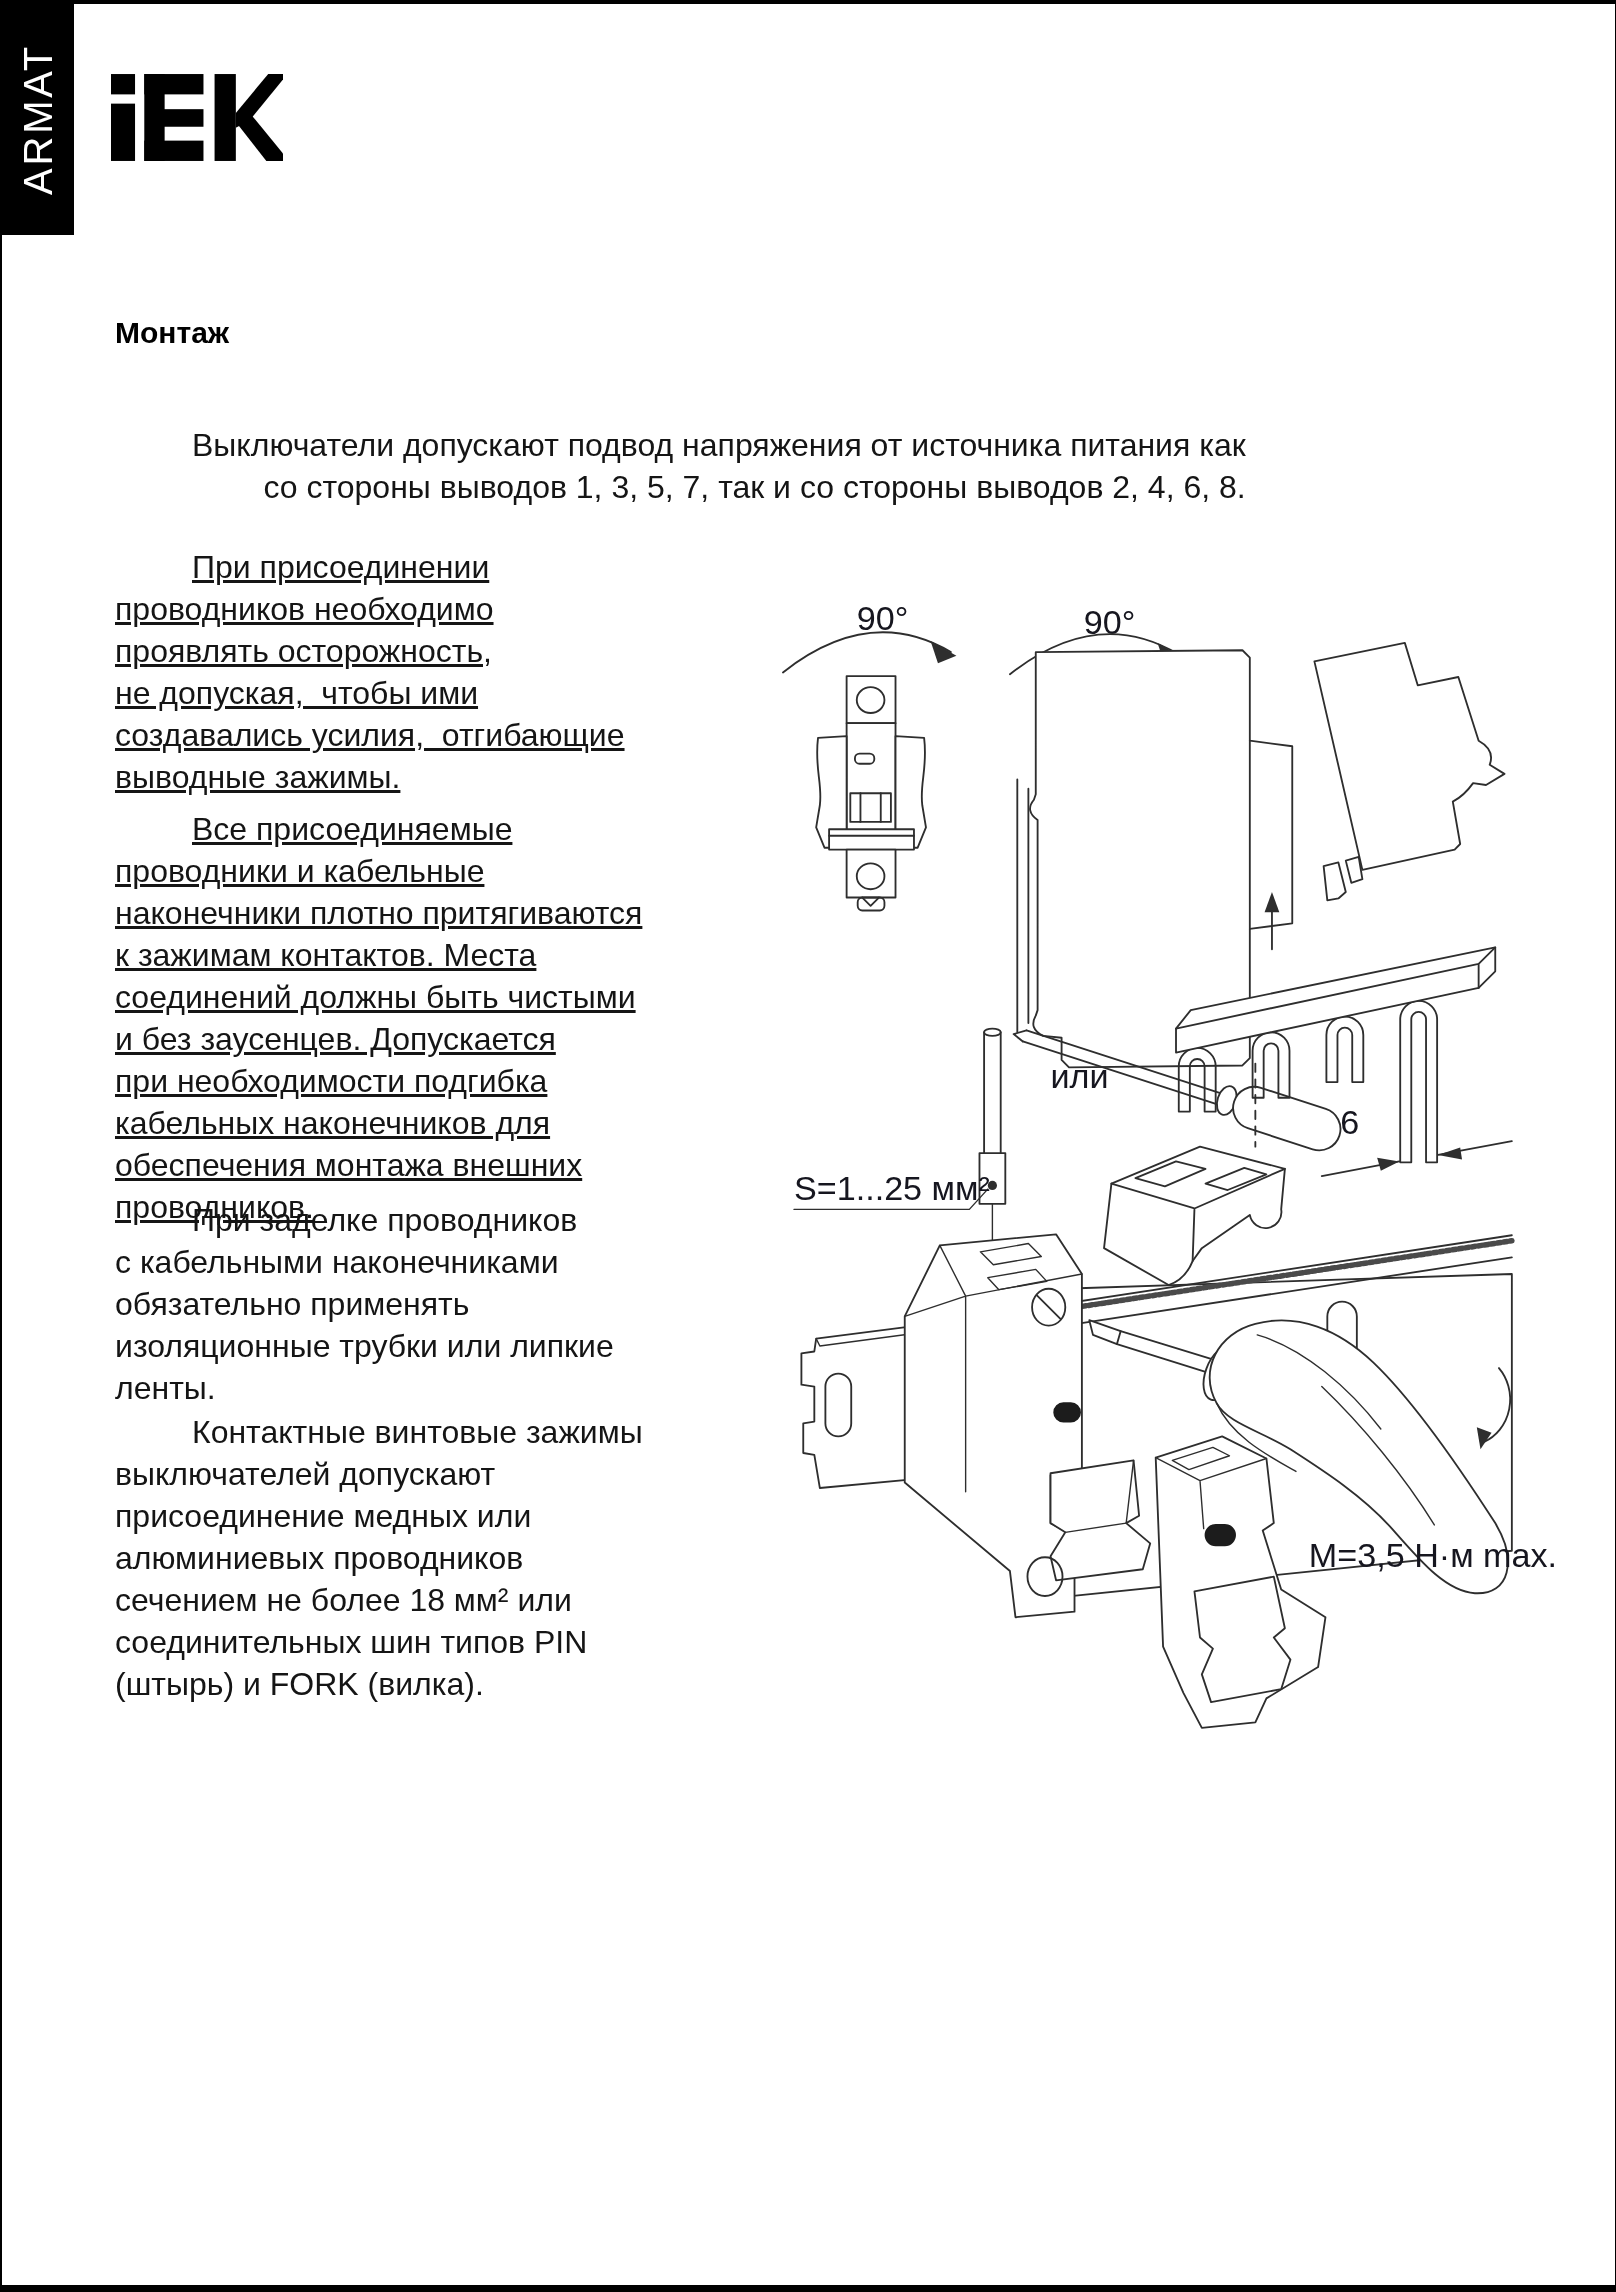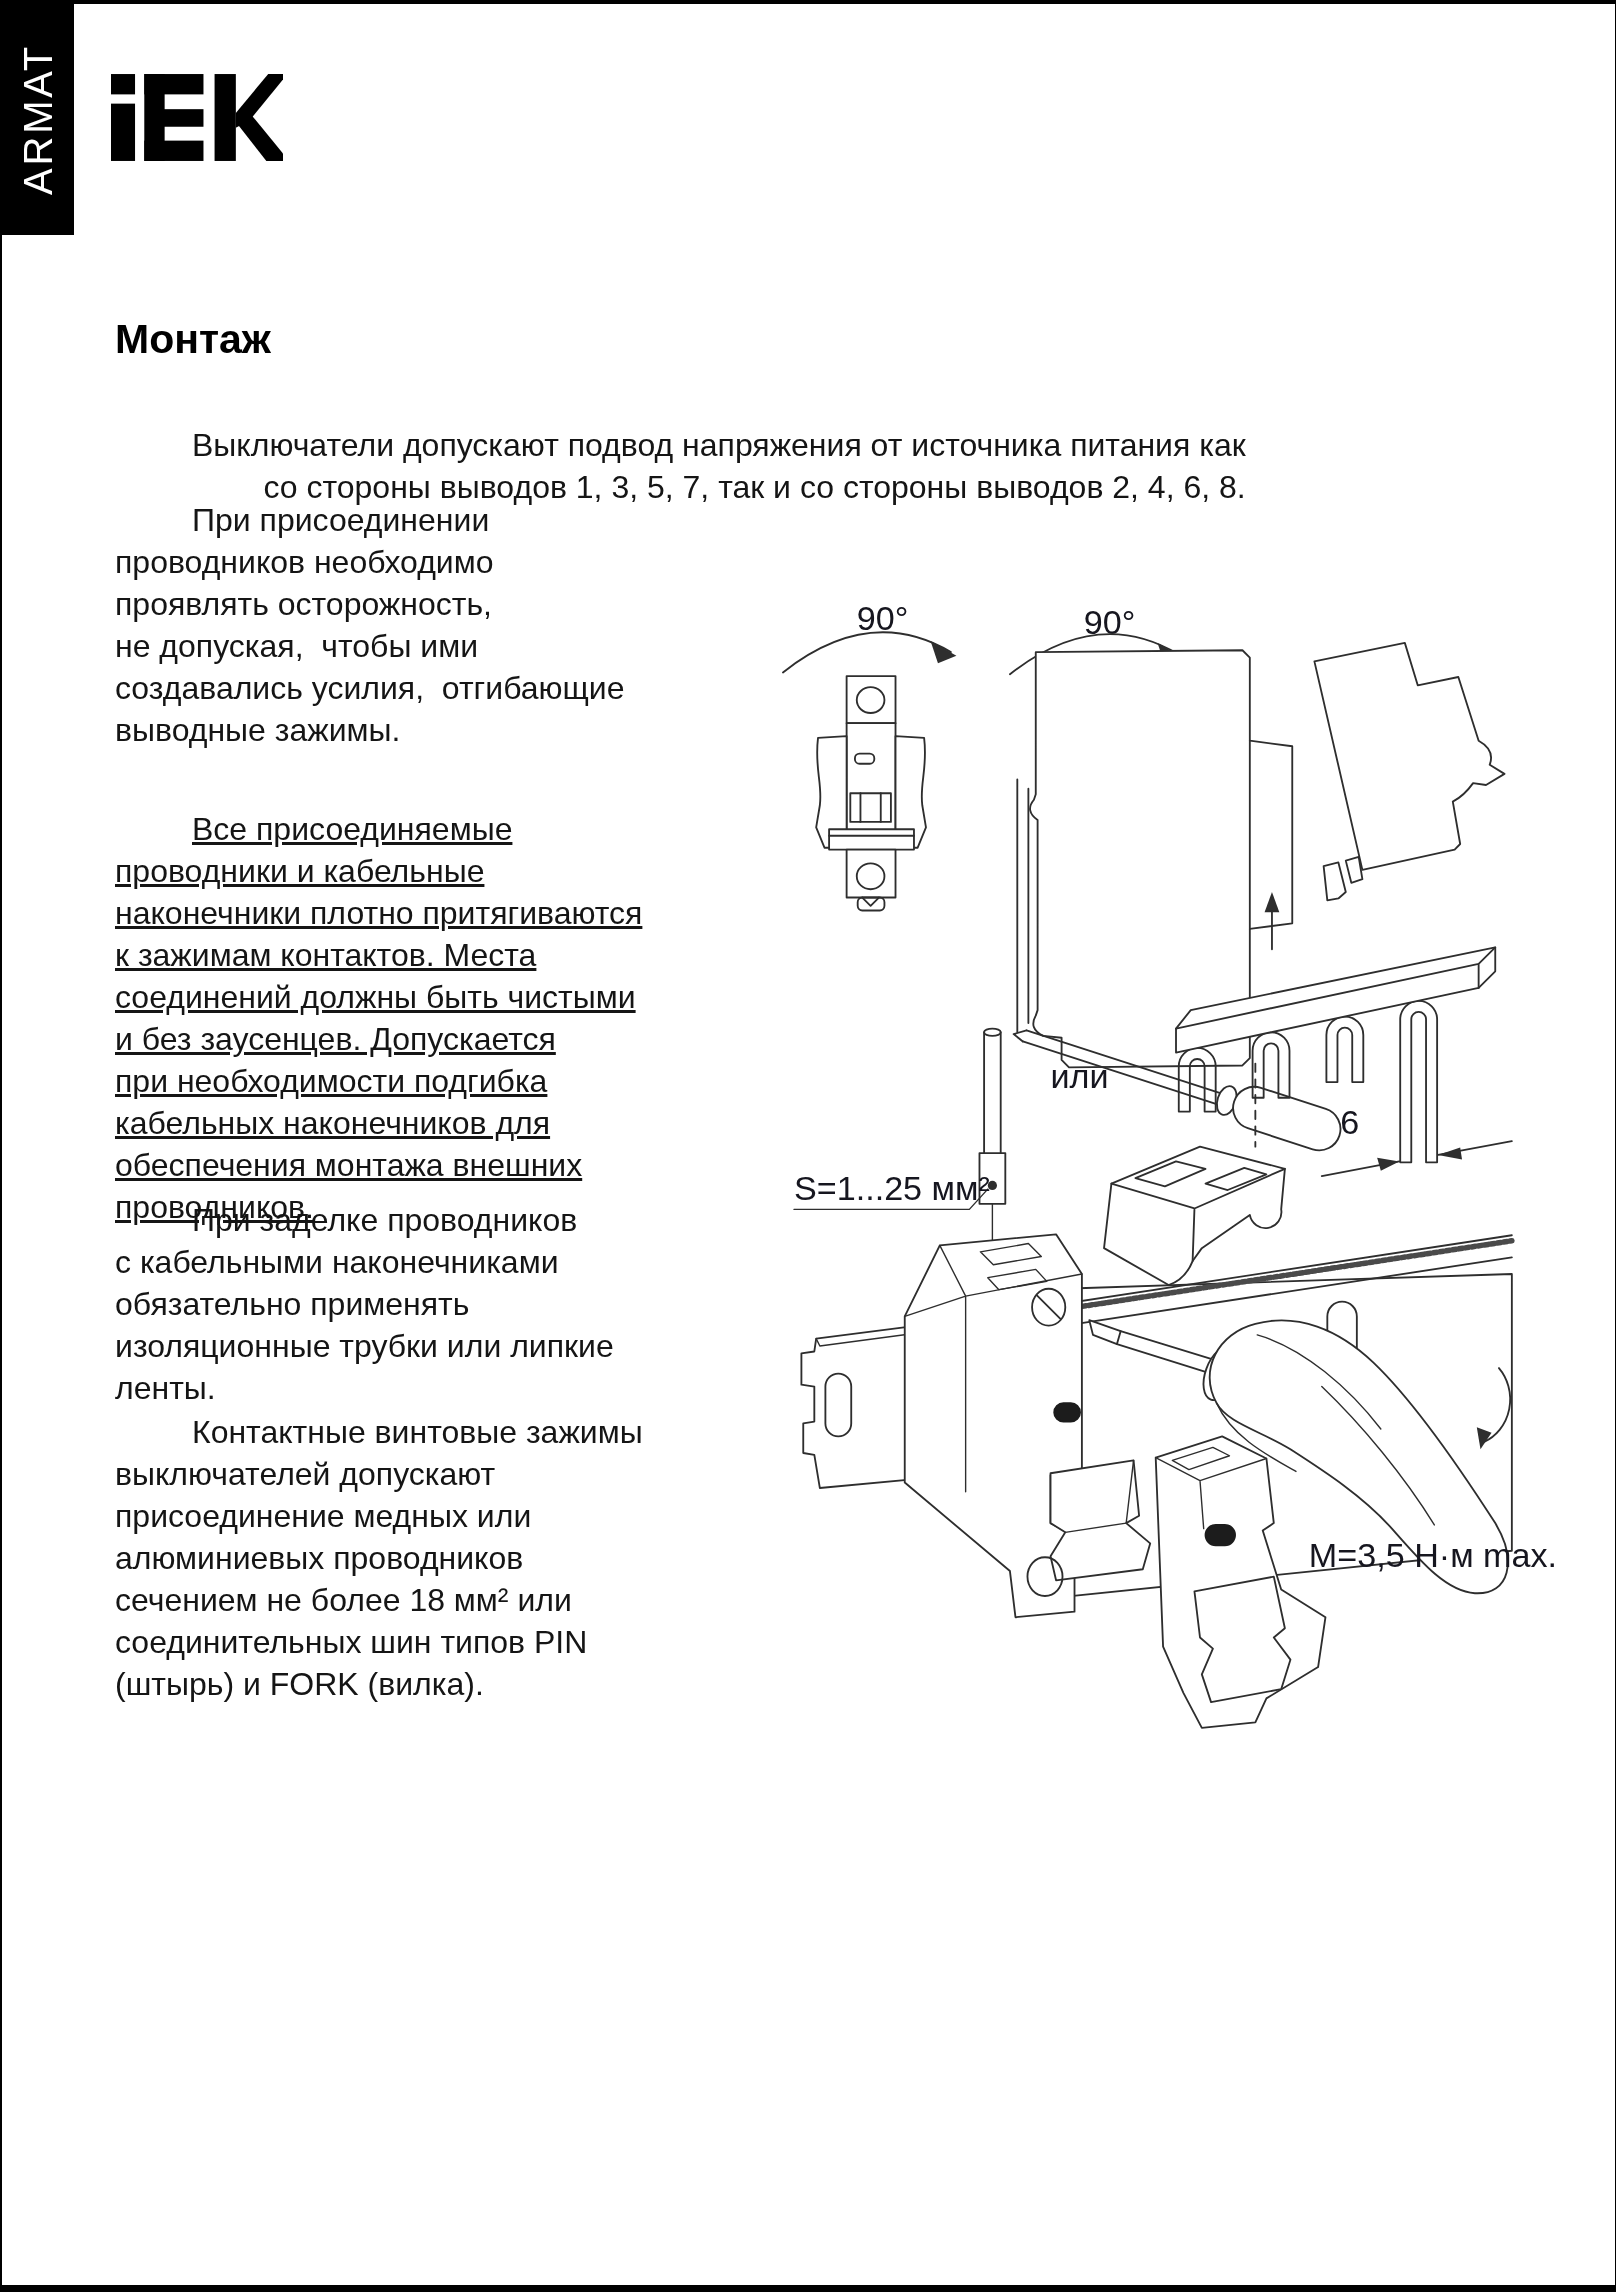--- a/index.html
+++ b/index.html
@@ -25,32 +25,32 @@
     font-size:40px;
     font-weight:200;
     letter-spacing:2.8px;
     writing-mode:vertical-rl;
     transform:rotate(180deg);
     font-family:"Liberation Sans", sans-serif;
   }
   .logo{position:absolute;left:109px;top:70px;}
   .page-title{
     position:absolute;left:113px;top:312px;
-    font-size:41px;font-weight:700;color:#000;margin:0;
+    font-size:30px;font-weight:700;color:#000;margin:0;
   }
   .para{
     position:absolute;
     font-size:32px;line-height:42px;
     white-space:pre;
     color:#151515;
     text-indent:77px;
     letter-spacing:0px;
   }
   .p1{left:113px;top:420px;text-align:right;}
-  .p2{left:113px;top:495px;}
+  .p2{left:113px;top:542px;text-decoration:underline;}
   .p3{left:113px;top:804px;text-decoration:underline;}
   .p4{left:113px;top:1195px;}
   .p5{left:113px;top:1407px;}
   .figure{position:absolute;left:766px;top:554px;}
   .figure text{
     font-family:"Liberation Sans", sans-serif;
     font-size:37px;fill:#16161f;stroke:none;
   }
   .lineart{stroke:#2e2e2e;stroke-width:2;fill:none;stroke-linejoin:round;stroke-linecap:round;}
   .whitefill{fill:#ffffff;}

